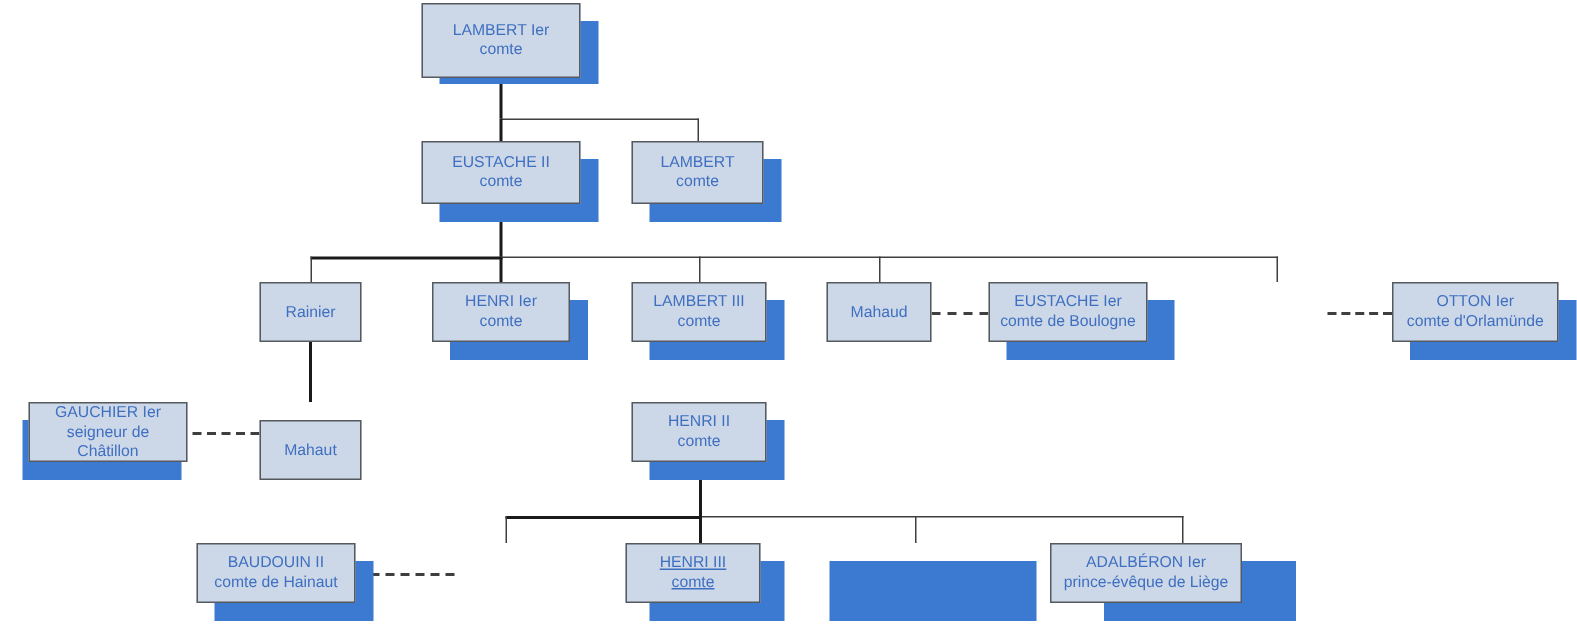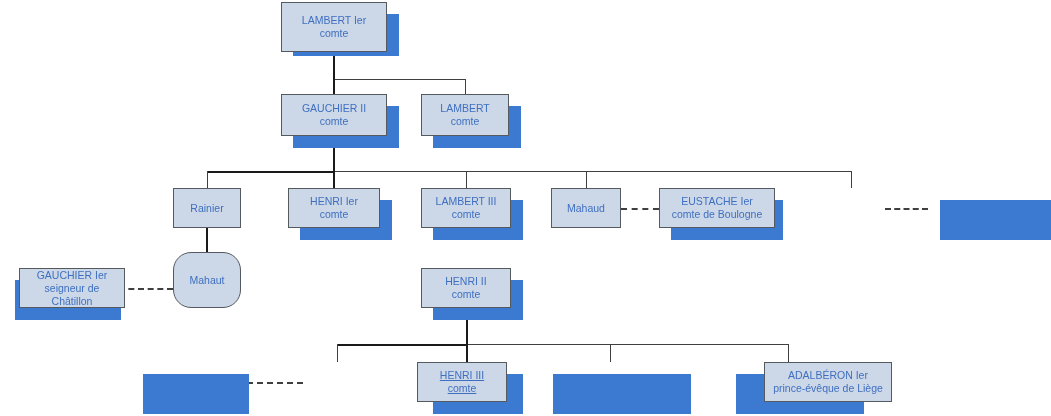--- a/index.html
+++ b/index.html
@@ -103,21 +103,21 @@
 
   <div class="node" style="left:281px;top:2px;width:106px;height:50px;">
     <span class="lbl">
       <span>LAMBERT Ier</span>
       <span class="l2">comte</span>
     </span>
   </div>
 
   <div class="node" style="left:281px;top:94px;width:106px;height:42px;">
     <span class="lbl">
-      <span>GAUCHIER II</span>
+      <span>EUSTACHE II</span>
       <span class="l2">comte</span>
     </span>
   </div>
 
   <div class="node" style="left:421px;top:94px;width:88px;height:42px;">
     <span class="lbl">
       <span>LAMBERT</span>
       <span class="l2">comte</span>
     </span>
   </div>
@@ -141,59 +141,71 @@
       <span class="l2">comte</span>
     </span>
   </div>
 
   <div class="node" style="left:551px;top:188px;width:70px;height:40px;">
     <span class="lbl">
       <span>Mahaud</span>
     </span>
   </div>
 
-  <div class="node" style="left:659px;top:188px;width:116px;height:40px;">
+  <div class="node" style="left:659px;top:188px;width:106px;height:40px;">
     <span class="lbl">
       <span>EUSTACHE Ier</span>
       <span class="l2">comte de Boulogne</span>
     </span>
   </div>
 
 
+  <div class="node" style="left:928px;top:188px;width:111px;height:40px;">
+    <span class="lbl">
+      <span>OTTON Ier</span>
+      <span class="l2">comte d'Orlamünde</span>
+    </span>
+  </div>
 
   <div class="node" style="left:19px;top:268px;width:106px;height:40px;">
     <span class="lbl">
       <span>GAUCHIER Ier</span>
       <span class="l2">seigneur de Châtillon</span>
     </span>
   </div>
 
-  <div class="node" style="left:173px;top:252px;width:68px;height:56px;border-radius:18px;">
+  <div class="node" style="left:173px;top:280px;width:68px;height:40px;">
     <span class="lbl">
       <span>Mahaut</span>
     </span>
   </div>
 
   <div class="node" style="left:421px;top:268px;width:90px;height:40px;">
     <span class="lbl">
       <span>HENRI II</span>
       <span class="l2">comte</span>
     </span>
   </div>
 
+  <div class="node" style="left:131px;top:362px;width:106px;height:40px;">
+    <span class="lbl">
+      <span>BAUDOUIN II</span>
+      <span class="l2">comte de Hainaut</span>
+    </span>
+  </div>
 
 
   <div class="node" style="left:417px;top:362px;width:90px;height:40px;text-decoration:underline;">
     <span class="lbl">
       <span>HENRI III</span>
       <span class="l2">comte</span>
     </span>
   </div>
 
 
-  <div class="node" style="left:764px;top:362px;width:128px;height:40px;">
+  <div class="node" style="left:700px;top:362px;width:128px;height:40px;">
     <span class="lbl">
       <span>ADALBÉRON Ier</span>
       <span class="l2">prince-évêque de Liège</span>
     </span>
   </div>
 
 </div>
 
 </body></html>

